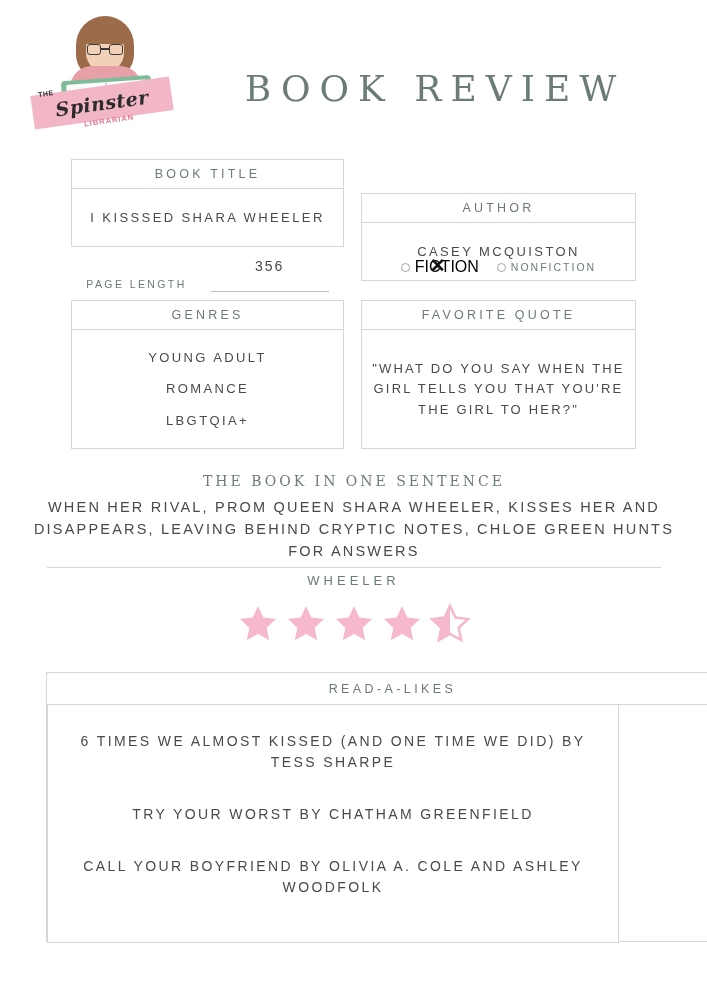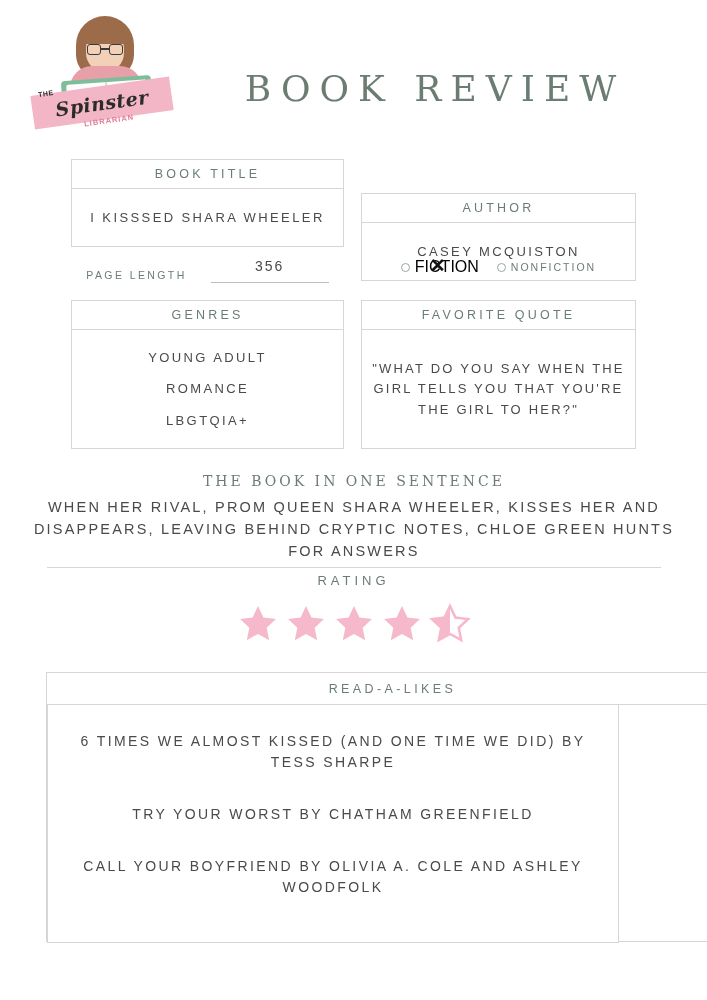--- a/index.html
+++ b/index.html
@@ -203,21 +203,21 @@
     color: #6b7d72;
     padding-bottom: 2px;
   }
   .page-length .value-line {
     width: 118px;
     border-bottom: 1px solid #bdbdbd;
     text-align: center;
     font-size: 14px;
     letter-spacing: 2px;
     color: #4a4a4a;
-    padding-bottom: 8px;
+    padding-bottom: 17px;
   }
 
   
   .fiction-row {
     position: absolute;
     left: 361px; top: 258px;
     width: 275px;
     display: flex;
     align-items: center;
     justify-content: center;
@@ -395,21 +395,21 @@
     <div class="box-header">FAVORITE QUOTE</div>
     <div class="box-body" style="height:119px; letter-spacing:2.2px;">"WHAT DO YOU SAY WHEN THE GIRL TELLS YOU THAT YOU'RE THE GIRL TO HER?"</div>
   </div>
 
   <div class="sentence-block">
     <div class="sentence-title">THE BOOK IN ONE SENTENCE</div>
     <div class="sentence-text">WHEN HER RIVAL, PROM QUEEN SHARA WHEELER, KISSES HER AND DISAPPEARS, LEAVING BEHIND CRYPTIC NOTES, CHLOE GREEN HUNTS FOR ANSWERS</div>
     <div class="sentence-rule"></div>
   </div>
 
-  <div class="rating-title">RATING</div>
+  <div class="rating-title">WHEELER</div>
   <div class="stars" id="stars">
       <svg width="44" height="44" viewBox="0 0 24 24">
         <path d="M12 2.2l2.95 6.3 6.85.82-5.06 4.7 1.36 6.78L12 17.4l-6.1 3.4 1.36-6.78L2.2 9.32l6.85-.82z" fill="#f6b9cb"></path>
       </svg>
       <svg width="44" height="44" viewBox="0 0 24 24">
         <path d="M12 2.2l2.95 6.3 6.85.82-5.06 4.7 1.36 6.78L12 17.4l-6.1 3.4 1.36-6.78L2.2 9.32l6.85-.82z" fill="#f6b9cb"></path>
       </svg>
       <svg width="44" height="44" viewBox="0 0 24 24">
         <path d="M12 2.2l2.95 6.3 6.85.82-5.06 4.7 1.36 6.78L12 17.4l-6.1 3.4 1.36-6.78L2.2 9.32l6.85-.82z" fill="#f6b9cb"></path>
       </svg>

